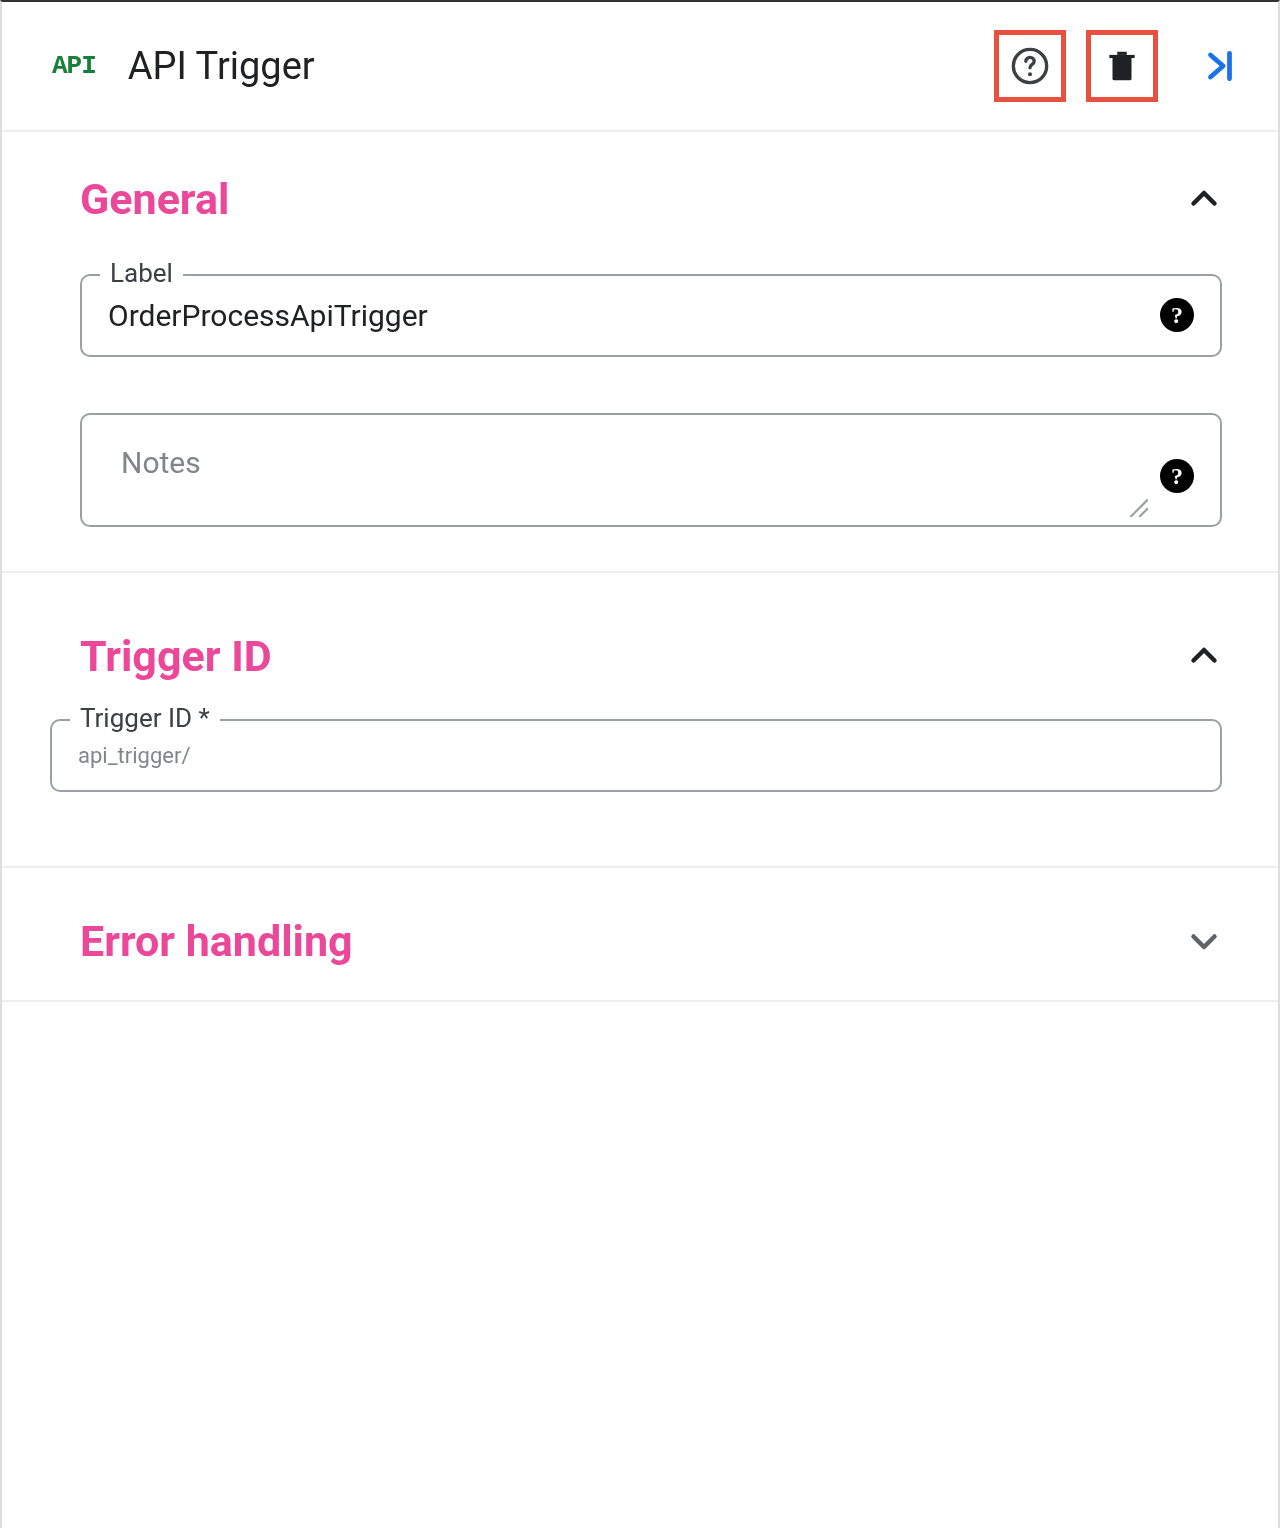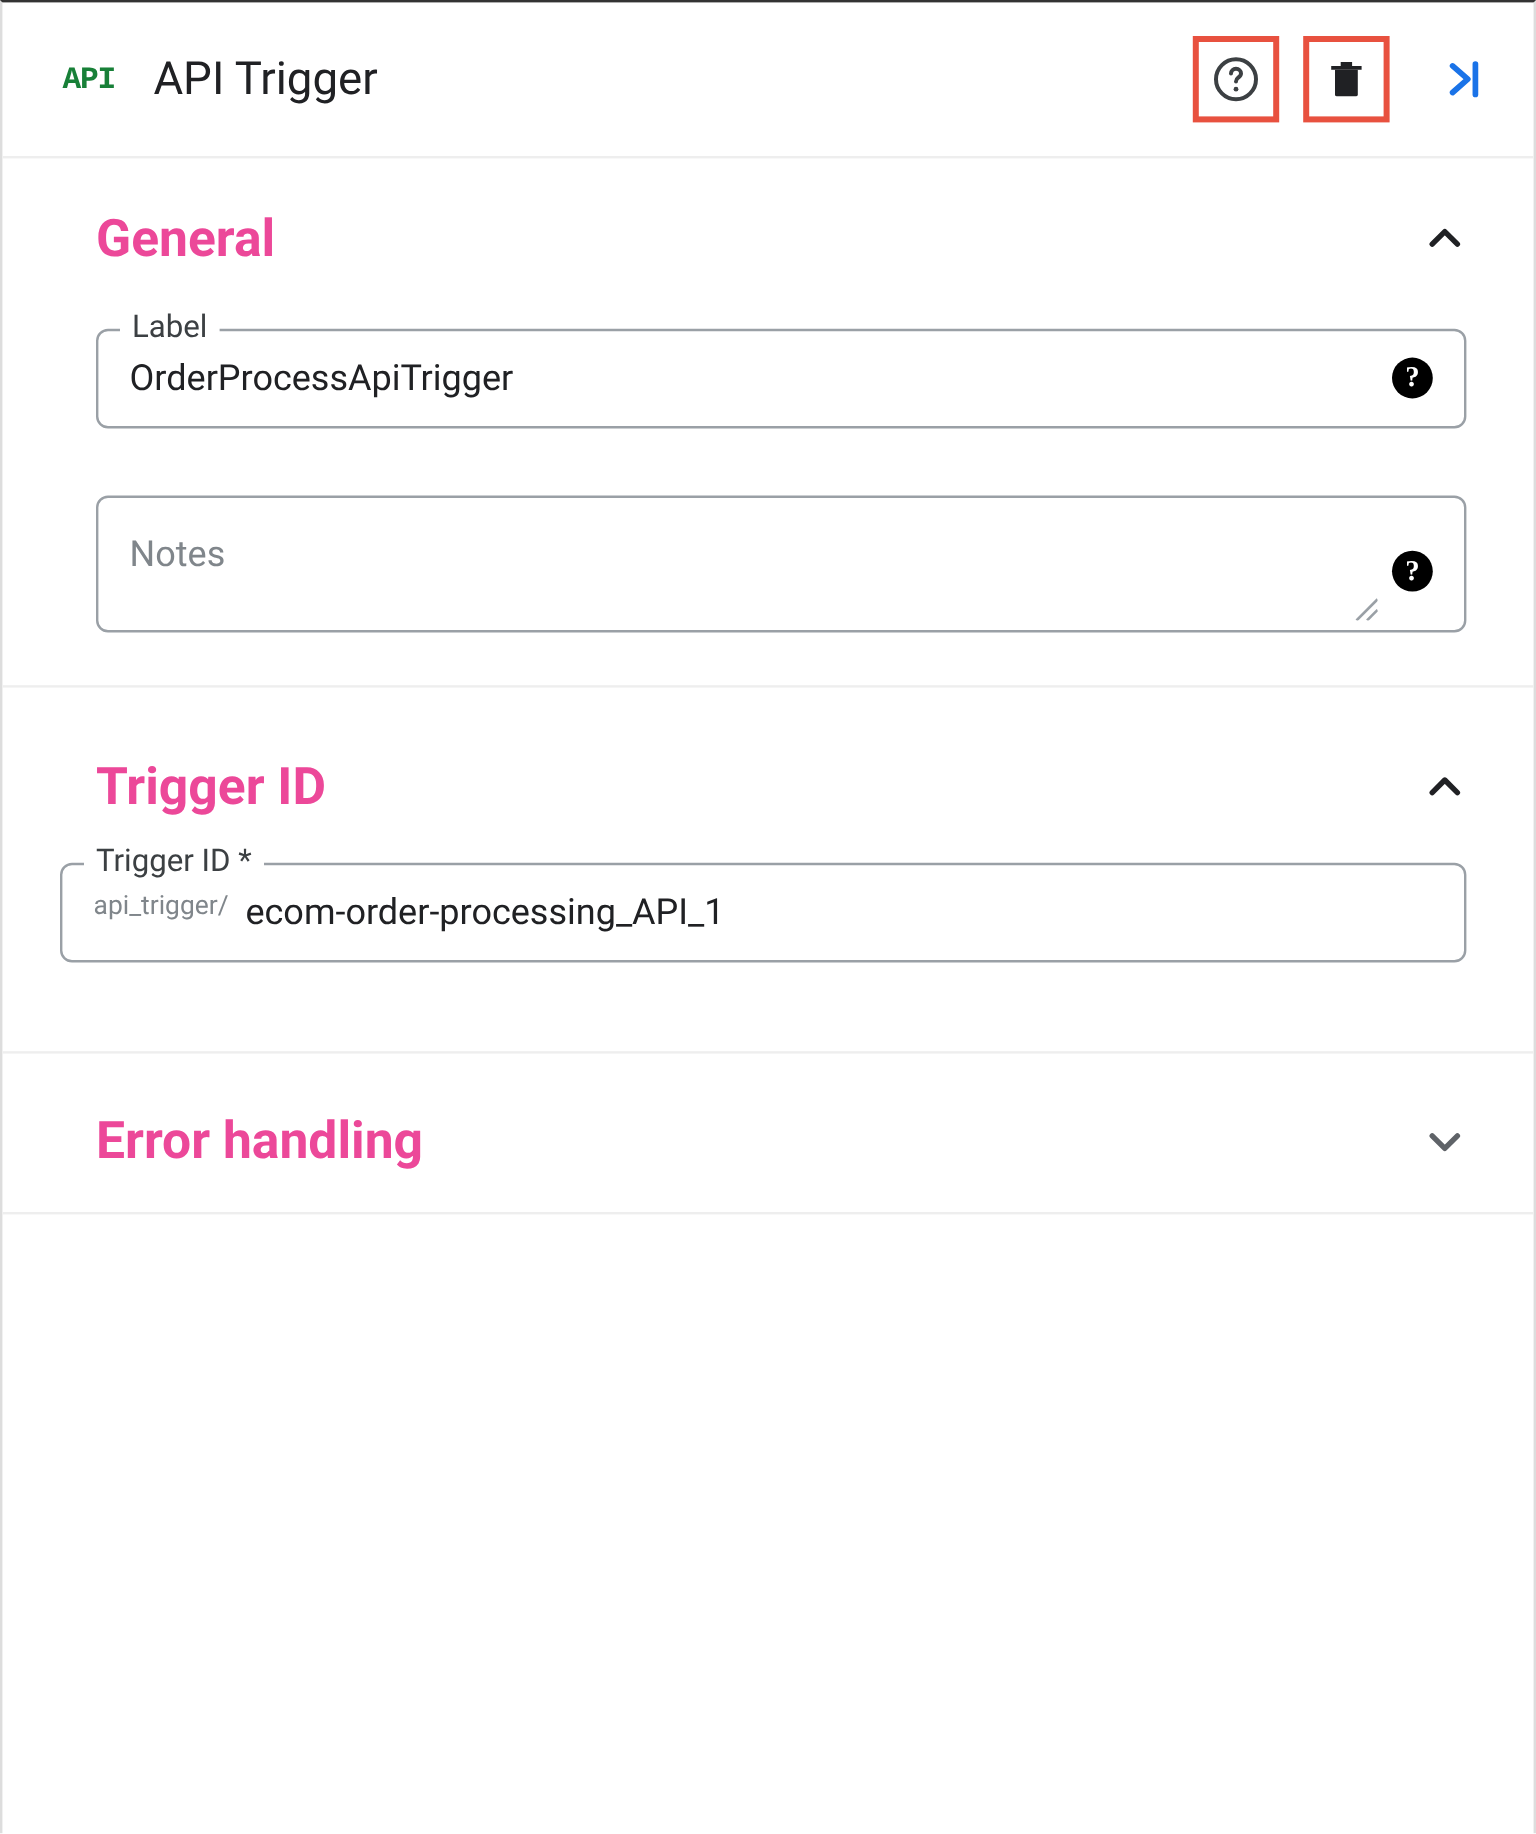--- a/index.html
+++ b/index.html
@@ -158,20 +158,21 @@
   .field.notes textarea{
     flex: 1;
     border: none;
     outline: none;
     resize: none;
     font-size: 30px;
     color: #202124;
     background: transparent;
     font-family: inherit;
     height: 52px;
+    margin-left: 13px;
   }
   .field.notes textarea::placeholder{ color:#80868b; }
   .resize-handle{
     position: absolute;
     right: 72px;
     bottom: 8px;
     width: 22px;
     height: 22px;
   }
   .section.trigger-id { padding-top: 54px; padding-bottom: 74px; }
@@ -258,21 +259,20 @@
             <path d="M5 15l7-7 7 7" stroke="#202124" stroke-width="3" stroke-linecap="round" stroke-linejoin="round"></path>
           </svg>
       </span>
     </div>
 
     <div class="field-wrap" style="margin-top:34px; margin-left:-30px;">
       <div class="field">
         <span class="field-legend">Trigger ID *</span>
         <div class="field-inner">
           <span class="field-prefix">api_trigger/</span>
-          <input class="field-input" type="text" value="ecom-order-processing_API_1" style="">
         </div>
       </div>
     </div>
   </div>
 
   <div class="section error-handling">
     <div class="section-header">
       <span class="section-title">Error handling</span>
       <span class="chevron error-chevron">
         <svg viewBox="0 0 24 24" fill="none">

